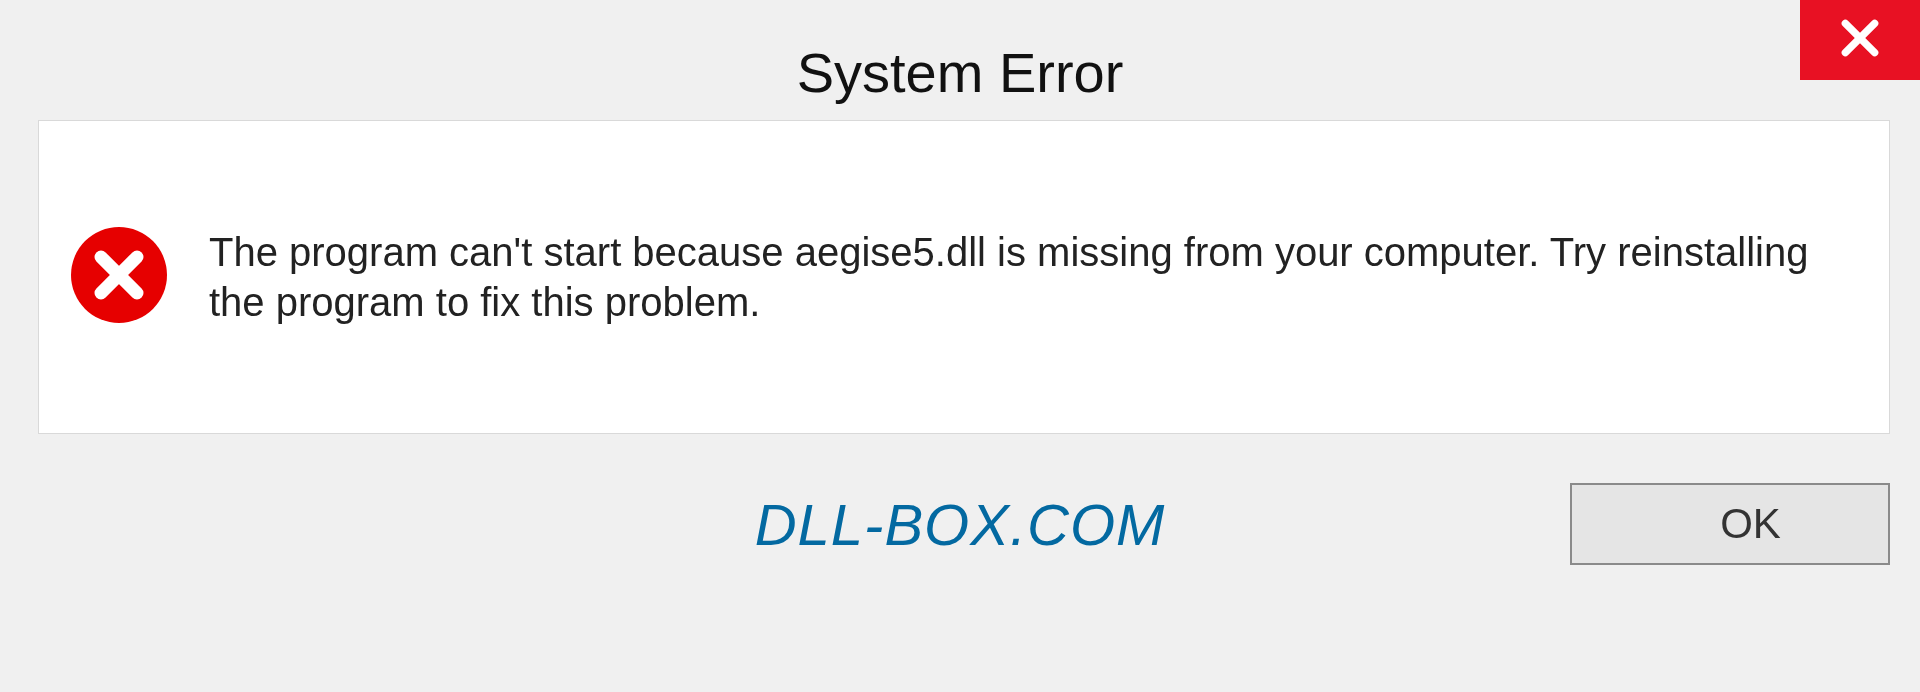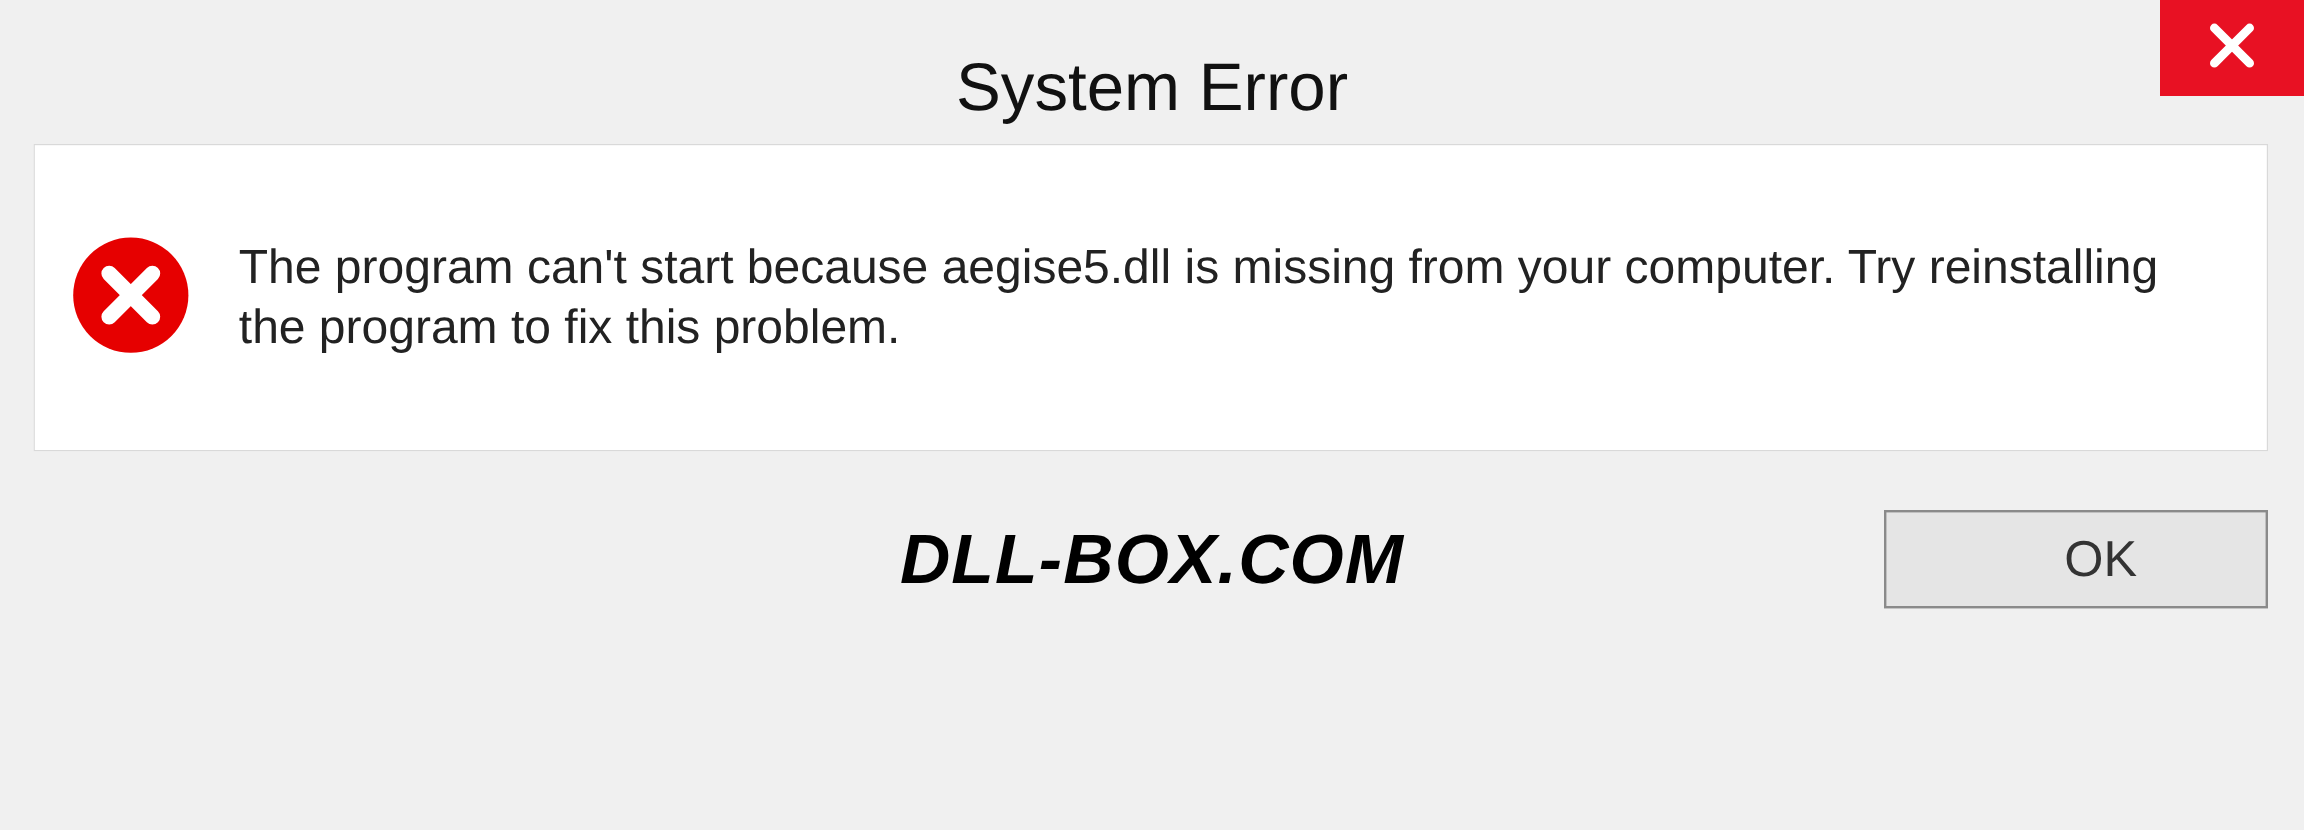--- a/index.html
+++ b/index.html
@@ -37,24 +37,24 @@
       display: flex;
       align-items: center;
       justify-content: center;
       cursor: pointer;
     }
     .close-button svg {
       width: 44px;
       height: 44px;
     }
     .content-panel {
-      margin: 20px 30px 0 28px;
+      margin: 20px 30px 0 38px;
       background: #ffffff;
       border: 1px solid #d9d9d9;
-      height: 256px;
+      height: 314px;
       display: flex;
       align-items: center;
       padding: 0 30px;
     }
     .error-icon {
       flex-shrink: 0;
       margin-right: 40px;
     }
     .error-icon svg {
       width: 100px;
@@ -72,23 +72,23 @@
       display: flex;
       align-items: center;
       justify-content: flex-end;
       position: relative;
     }
     .watermark {
       position: absolute;
       left: 50%;
       transform: translateX(-50%);
       font-size: 58px;
-      font-weight: 700;
+      font-weight: 400;
       font-style: italic;
-      color: #000000;
+      color: #0369a1;
       letter-spacing: 1px;
       font-family: Arial, sans-serif;
     }
     .ok-button {
       width: 320px;
       height: 82px;
       background: #e5e5e5;
       border: 2px solid #8a8a8a;
       font-size: 42px;
       color: #333;

